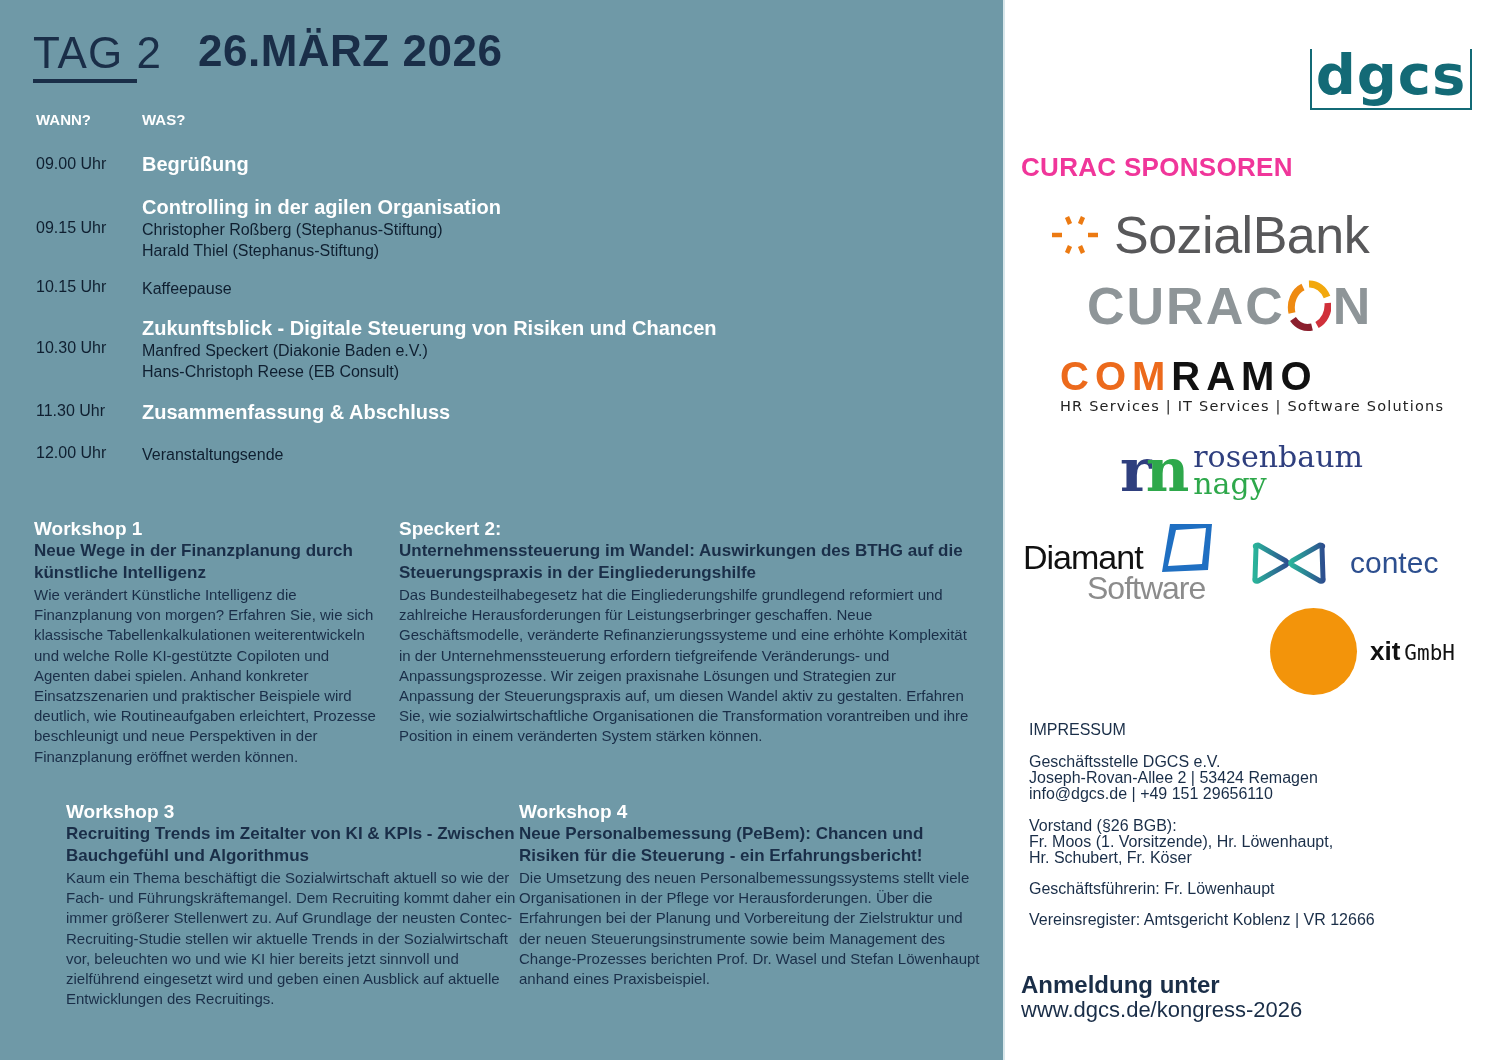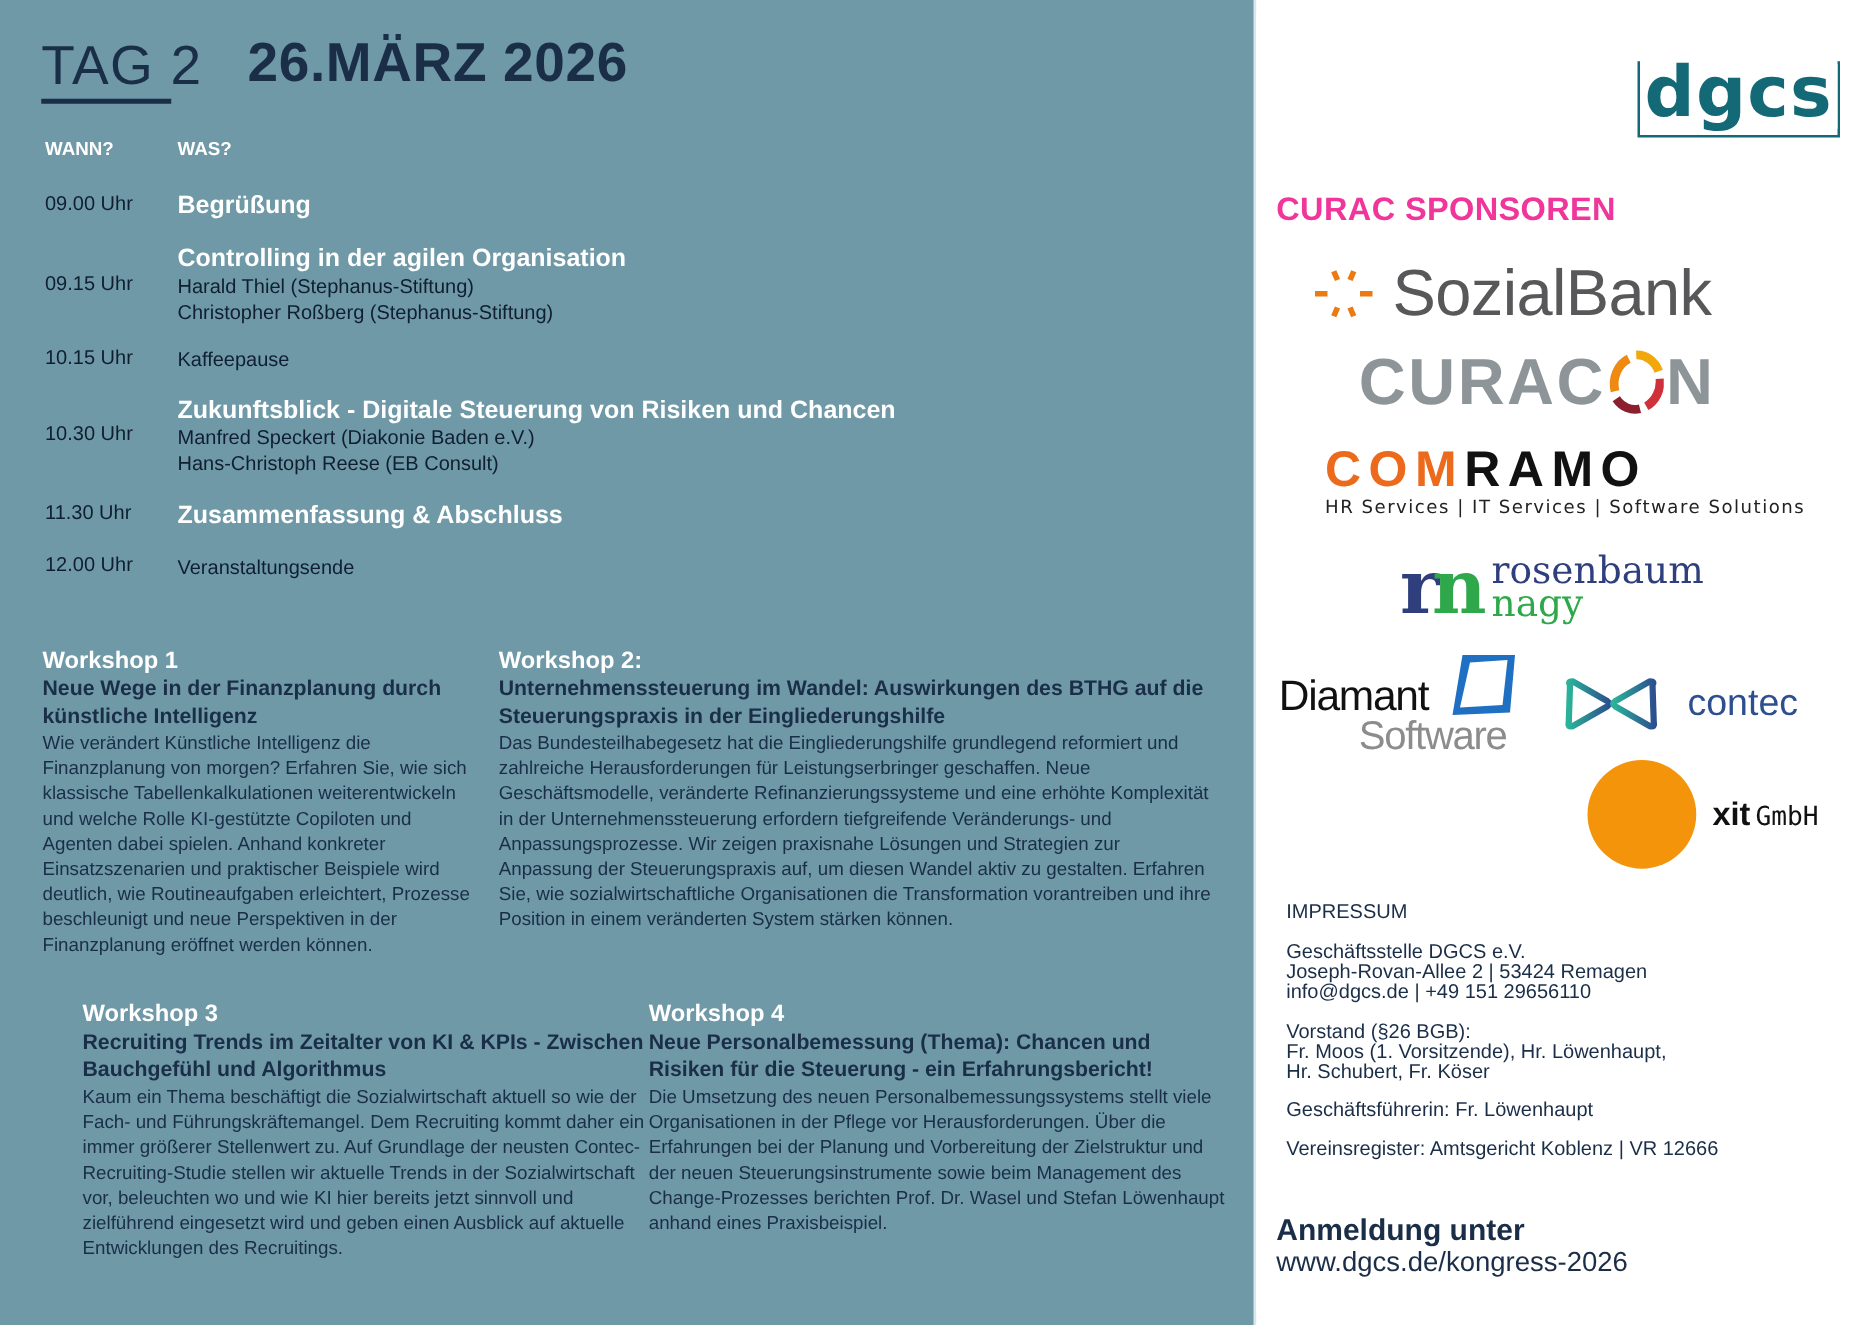--- a/index.html
+++ b/index.html
@@ -96,22 +96,22 @@
     <div class="time" style="top:3px;">09.00 Uhr</div>
     <div class="content">
       <div class="title">Begrüßung</div>
     </div>
   </div>
 
   <div class="row" style="top:195px;">
     <div class="time" style="top:24px;">09.15 Uhr</div>
     <div class="content">
       <div class="title">Controlling in der agilen Organisation</div>
+      <div class="speaker">Christopher Roßberg (Stephanus-Stiftung)</div>
       <div class="speaker">Harald Thiel (Stephanus-Stiftung)</div>
-      <div class="speaker">Christopher Roßberg (Stephanus-Stiftung)</div>
     </div>
   </div>
 
   <div class="row" style="top:278px;">
     <div class="time" style="top:0;">10.15 Uhr</div>
     <div class="content">
       <div class="plain">Kaffeepause</div>
     </div>
   </div>
 
@@ -138,34 +138,34 @@
     </div>
   </div>
 
   <div class="ws" style="left:34px; top:518px; width:350px;">
     <div class="ws-label">Workshop 1</div>
     <div class="ws-title">Neue Wege in der Finanzplanung durch künstliche Intelligenz</div>
     <div class="ws-body">Wie verändert Künstliche Intelligenz die Finanzplanung von morgen? Erfahren Sie, wie sich klassische Tabellenkalkulationen weiterentwickeln und welche Rolle KI-gestützte Copiloten und Agenten dabei spielen. Anhand konkreter Einsatzszenarien und praktischer Beispiele wird deutlich, wie Routineaufgaben erleichtert, Prozesse beschleunigt und neue Perspektiven in der Finanzplanung eröffnet werden können.</div>
   </div>
 
   <div class="ws" style="left:399px; top:518px; width:575px;">
-    <div class="ws-label">Workshop 2:</div>
+    <div class="ws-label">Speckert 2:</div>
     <div class="ws-title">Unternehmenssteuerung im Wandel: Auswirkungen des BTHG auf die Steuerungspraxis in der Eingliederungshilfe</div>
     <div class="ws-body">Das Bundesteilhabegesetz hat die Eingliederungshilfe grundlegend reformiert und zahlreiche Herausforderungen für Leistungserbringer geschaffen.  Neue Geschäftsmodelle, veränderte Refinanzierungssysteme und eine erhöhte Komplexität in der Unternehmenssteuerung erfordern tiefgreifende Veränderungs- und Anpassungsprozesse. Wir zeigen praxisnahe Lösungen und Strategien zur Anpassung der Steuerungspraxis auf, um diesen Wandel aktiv zu gestalten. Erfahren Sie, wie sozialwirtschaftliche Organisationen die Transformation vorantreiben und ihre Position in einem veränderten System stärken können.</div>
   </div>
 
   <div class="ws" style="left:34px; top:801px; width:462px;margin-left:32px;">
     <div class="ws-label">Workshop 3</div>
     <div class="ws-title">Recruiting Trends im Zeitalter von KI &amp; KPIs - Zwischen Bauchgefühl und Algorithmus</div>
     <div class="ws-body">Kaum ein Thema beschäftigt die Sozialwirtschaft aktuell so wie der Fach- und Führungskräftemangel. Dem Recruiting kommt daher ein immer größerer Stellenwert zu. Auf Grundlage der neusten Contec-Recruiting-Studie stellen wir aktuelle Trends in der Sozialwirtschaft vor, beleuchten wo und wie KI hier bereits jetzt sinnvoll und zielführend eingesetzt wird und geben einen Ausblick auf aktuelle Entwicklungen des Recruitings.</div>
   </div>
 
   <div class="ws" style="left:519px; top:801px; width:466px;">
     <div class="ws-label">Workshop 4</div>
-    <div class="ws-title">Neue Personalbemessung (Thema): Chancen und Risiken für die Steuerung - ein Erfahrungsbericht!</div>
+    <div class="ws-title">Neue Personalbemessung (PeBem): Chancen und Risiken für die Steuerung - ein Erfahrungsbericht!</div>
     <div class="ws-body">Die Umsetzung des neuen Personalbemessungssystems stellt viele Organisationen in der Pflege vor Herausforderungen. Über die Erfahrungen bei der Planung und Vorbereitung der Zielstruktur und der neuen Steuerungsinstrumente sowie beim Management des Change-Prozesses berichten Prof. Dr. Wasel und Stefan Löwenhaupt anhand eines Praxisbeispiel.</div>
   </div>
 </div>
 
 <div class="divider"></div>
 
 <div class="right">
   <div class="logo-dgcs">
     <span>dgcs</span>
   </div>

